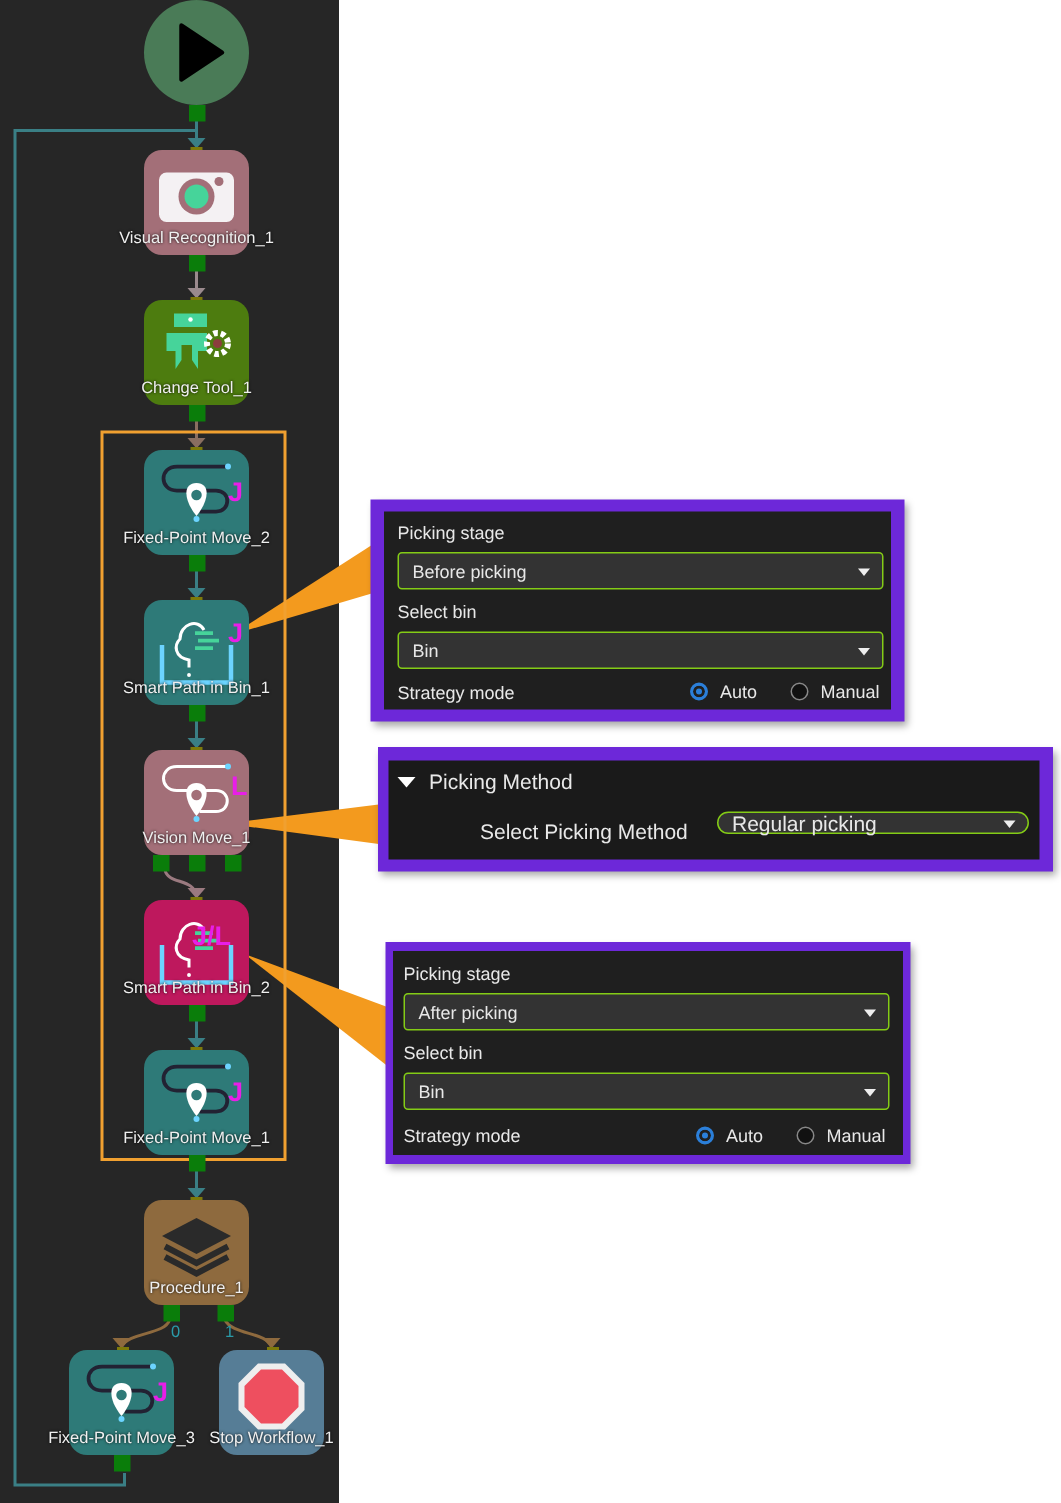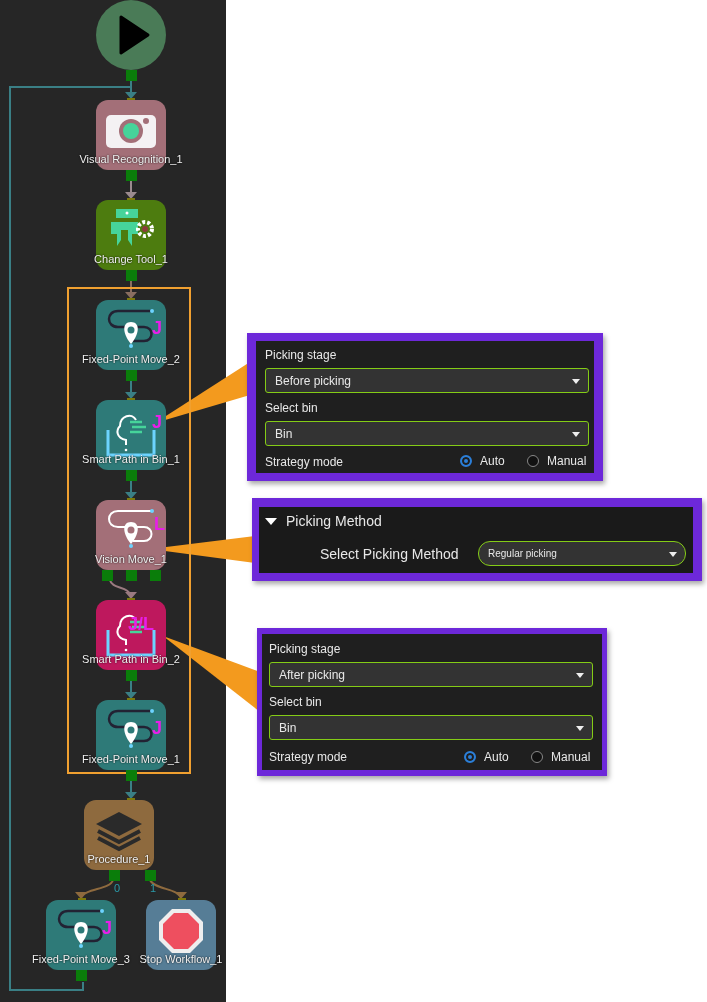--- a/index.html
+++ b/index.html
@@ -159,21 +159,21 @@
       <circle cx="35" cy="30" r="3.5" fill="#2e7a78"></circle>
       <circle cx="56" cy="11" r="2" fill="#6cd4ff"></circle>
       <circle cx="35" cy="46" r="2" fill="#6cd4ff"></circle>
       <text x="56" y="34" fill="#e81ee8" font-size="18" font-weight="bold" font-family="Liberation Sans, sans-serif">J</text>
     </svg>
   <span class="lbl">Fixed-Point Move_1</span>
 </div>
 <div class="port" style="left:126px;top:770px"></div>
 
 <div class="inport" style="left:127px;top:798px"></div>
-<div class="node" style="left:84px;top:800px;background:#8e6a3e">
+<div class="node" style="left:96px;top:800px;background:#8e6a3e">
   <svg width="70" height="70">
       <polygon points="35,12 58,24 35,36 12,24" fill="#2a2a2a"></polygon>
       <path d="M14 31 L35 42 L56 31" fill="none" stroke="#2a2a2a" stroke-width="4"></path>
       <path d="M14 38 L35 49 L56 38" fill="none" stroke="#2a2a2a" stroke-width="4"></path>
     </svg>
   <span class="lbl">Procedure_1</span>
 </div>
 <div class="port" style="left:109px;top:870px"></div>
 <div class="port" style="left:145px;top:870px"></div>
 <span class="portnum" style="left:114px;top:882px">0</span>
@@ -224,21 +224,21 @@
         <span>Manual</span>
       </label>
   </div>
 </div>
 
 <div class="panel-wrap" style="left:252px;top:498px;width:450px;height:83px">
   <div class="panel" style="left:7px;top:9px;width:434px;height:66px;background:#1a1a1a">
     <span style="position:absolute;left:6px;top:11px;width:0;height:0;border-left:6px solid transparent;border-right:6px solid transparent;border-top:7px solid #fff"></span>
     <span class="plabel" style="left:27px;top:6px;font-size:14px">Picking Method</span>
     <span class="plabel" style="left:61px;top:39px;font-size:14px">Select Picking Method</span>
-    <div class="select" style="left:219px;top:34px;width:208px;height:25px;font-size:10px;border-radius:12px">
+    <div class="select" style="left:219px;top:34px;width:208px;height:15px;font-size:14px;border-radius:12px">
       <span>Regular picking</span>
       <span class="caret"></span>
     </div>
   </div>
 </div>
 
 <div class="panel-wrap" style="left:257px;top:628px;width:350px;height:148px">
   <div class="panel" style="left:5px;top:6px;width:340px;height:136px">
     <span class="plabel" style="left:7px;top:8px">Picking stage</span>
     <div class="select" style="left:7px;top:28px;width:324px;height:25px">

